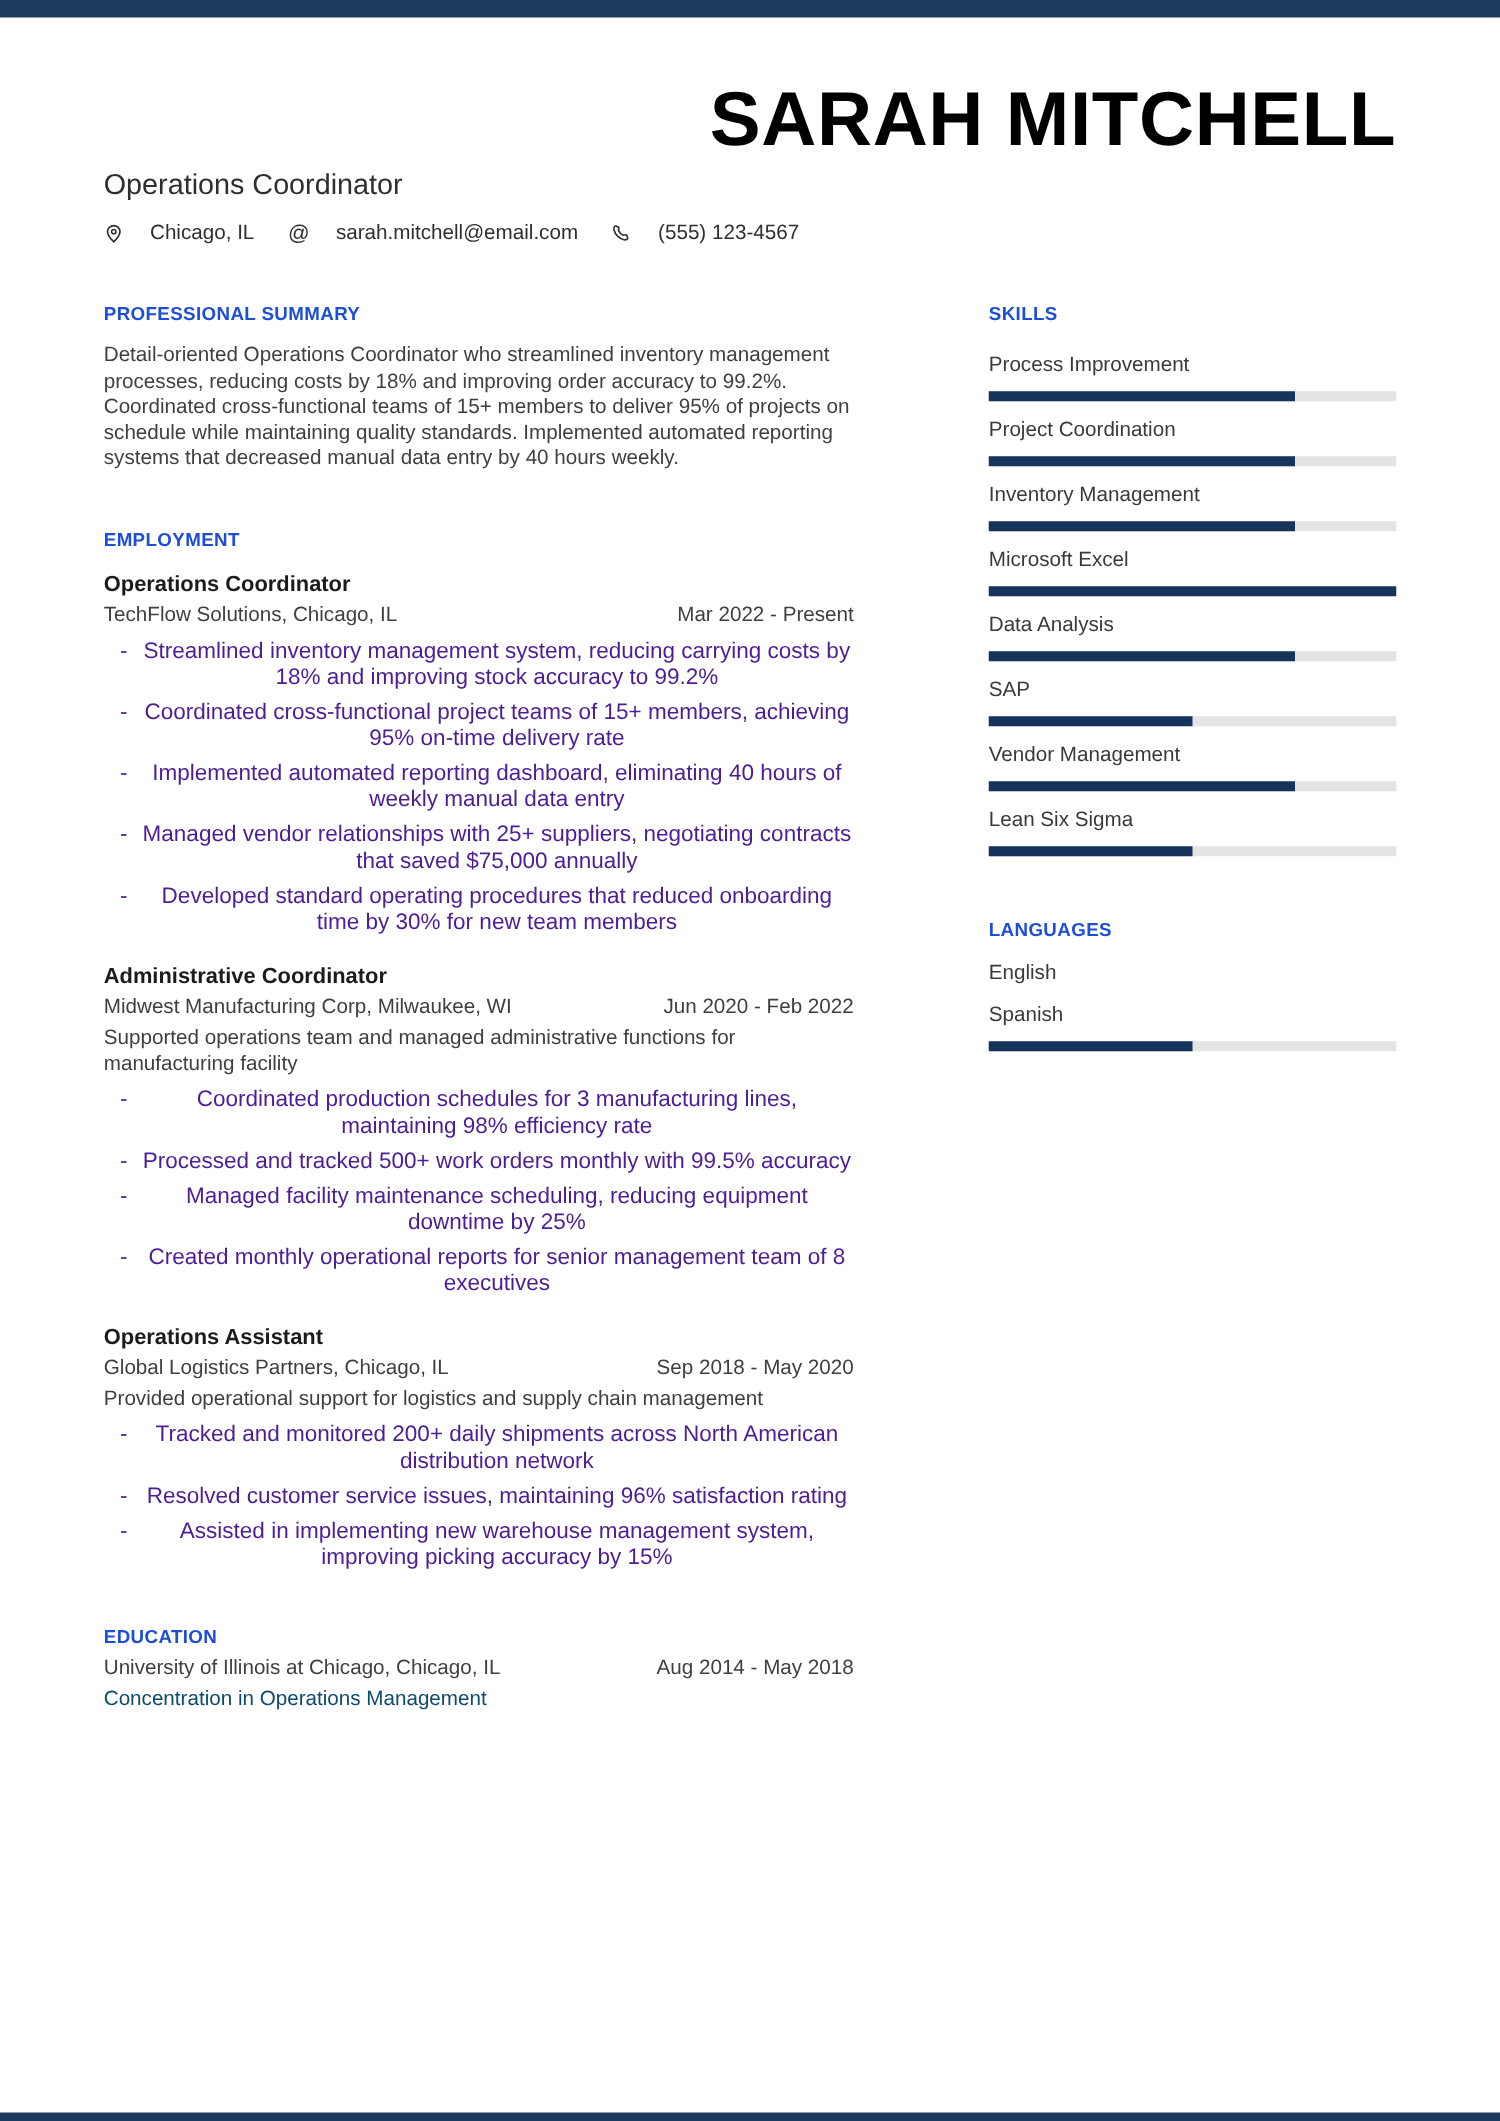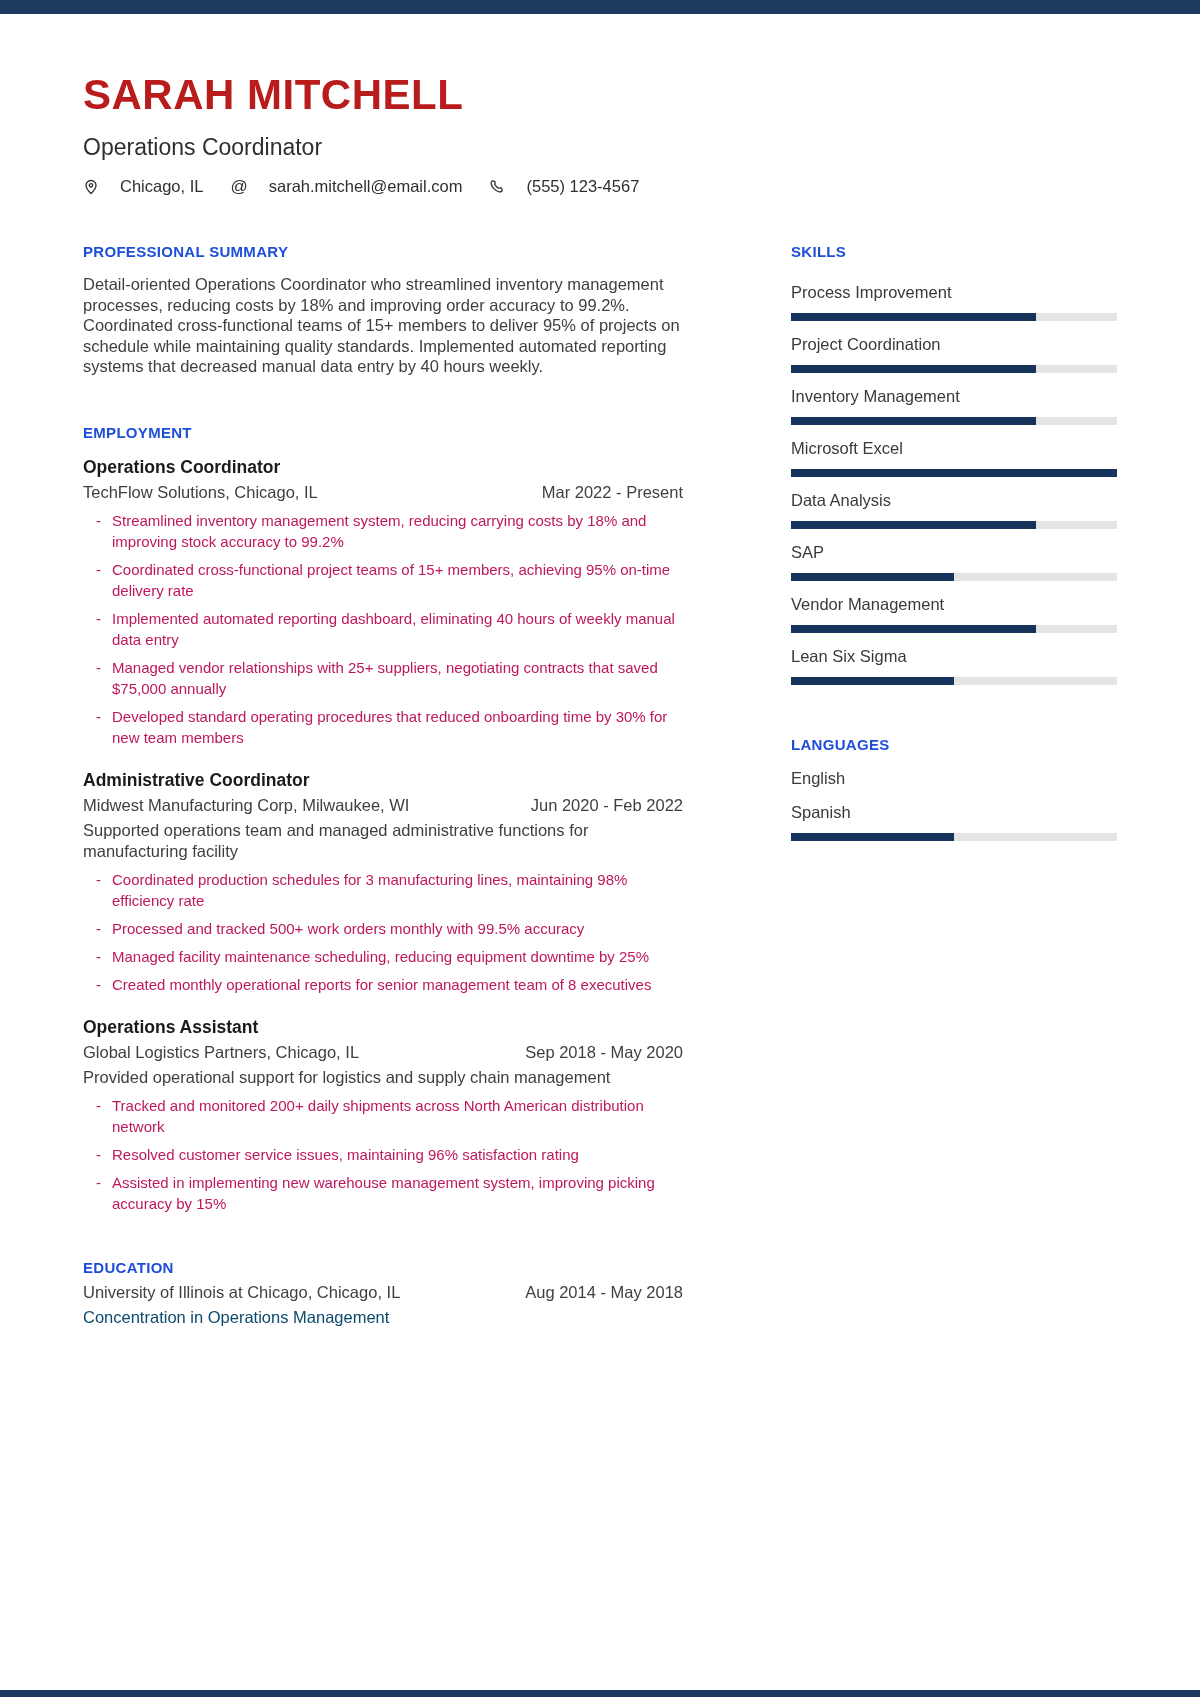--- a/index.html
+++ b/index.html
@@ -13,22 +13,22 @@
     overflow: hidden;
   }
   .accent-bar { position: absolute; left: 0; right: 0; background: #1e3a5f; }
   .accent-bar.top { top: 0; height: 14px; }
   .accent-bar.bottom { bottom: 0; height: 7px; }
   .content { padding: 0 83px; }
 
   
   header { padding-top: 70px; }
   .name {
-    margin: 0; font-size: 42px; line-height: 50px; font-weight: 700;
-    letter-spacing: 0.5px; color: #b91c1c;
+    margin: 0; font-size: 61px; line-height: 50px; font-weight: 700;
+    letter-spacing: 0.5px; color: #000000; text-align: right;
   }
   .job-headline { margin-top: 14px; font-size: 23px; line-height: 26px; color: #2f2f2f; }
   .contact-row { margin-top: 17px; display: flex; align-items: center; gap: 27px;
     font-size: 16.5px; color: #2f2f2f; }
   .contact-item { display: flex; align-items: center; gap: 21px; }
   .contact-item svg { display: block; }
   .at-glyph { font-size: 17px; line-height: 16px; color: #2f2f2f; }
 
   
   .columns { display: flex; justify-content: space-between; margin-top: 46px; }
@@ -49,21 +49,21 @@
   .job + .job { margin-top: 21px; }
   .job-title, .degree-title {
     margin: 0; font-size: 17.5px; line-height: 22px; font-weight: 700; color: #1b1b1b;
   }
   .meta-row { display: flex; justify-content: space-between; margin-top: 4px;
     font-size: 16.5px; line-height: 21px; color: #3f3f3f; }
   .job-desc { margin: 4px 0 0; font-size: 16.5px; line-height: 21px; color: #3f3f3f; }
   ul.bullets { margin: 7px 0 0; padding: 0; list-style: none; }
   ul.bullets li {
     position: relative; padding-left: 29px; margin-bottom: 7px;
-    font-size: 15px; line-height: 21px; color: #be185d;
+    font-size: 18px; line-height: 21px; color: #4c1d95; text-align: center;
   }
   ul.bullets li::before { content: "-"; position: absolute; left: 13px; }
 
   
   .section-education { margin-top: 44px; }
   .degree-title { margin-top: 13px; }
   .edu-note { margin: 4px 0 0; font-size: 16.5px; line-height: 21px; color: #0c4a6e; }
 
   
   .skill-list { margin-top: 20px; }

